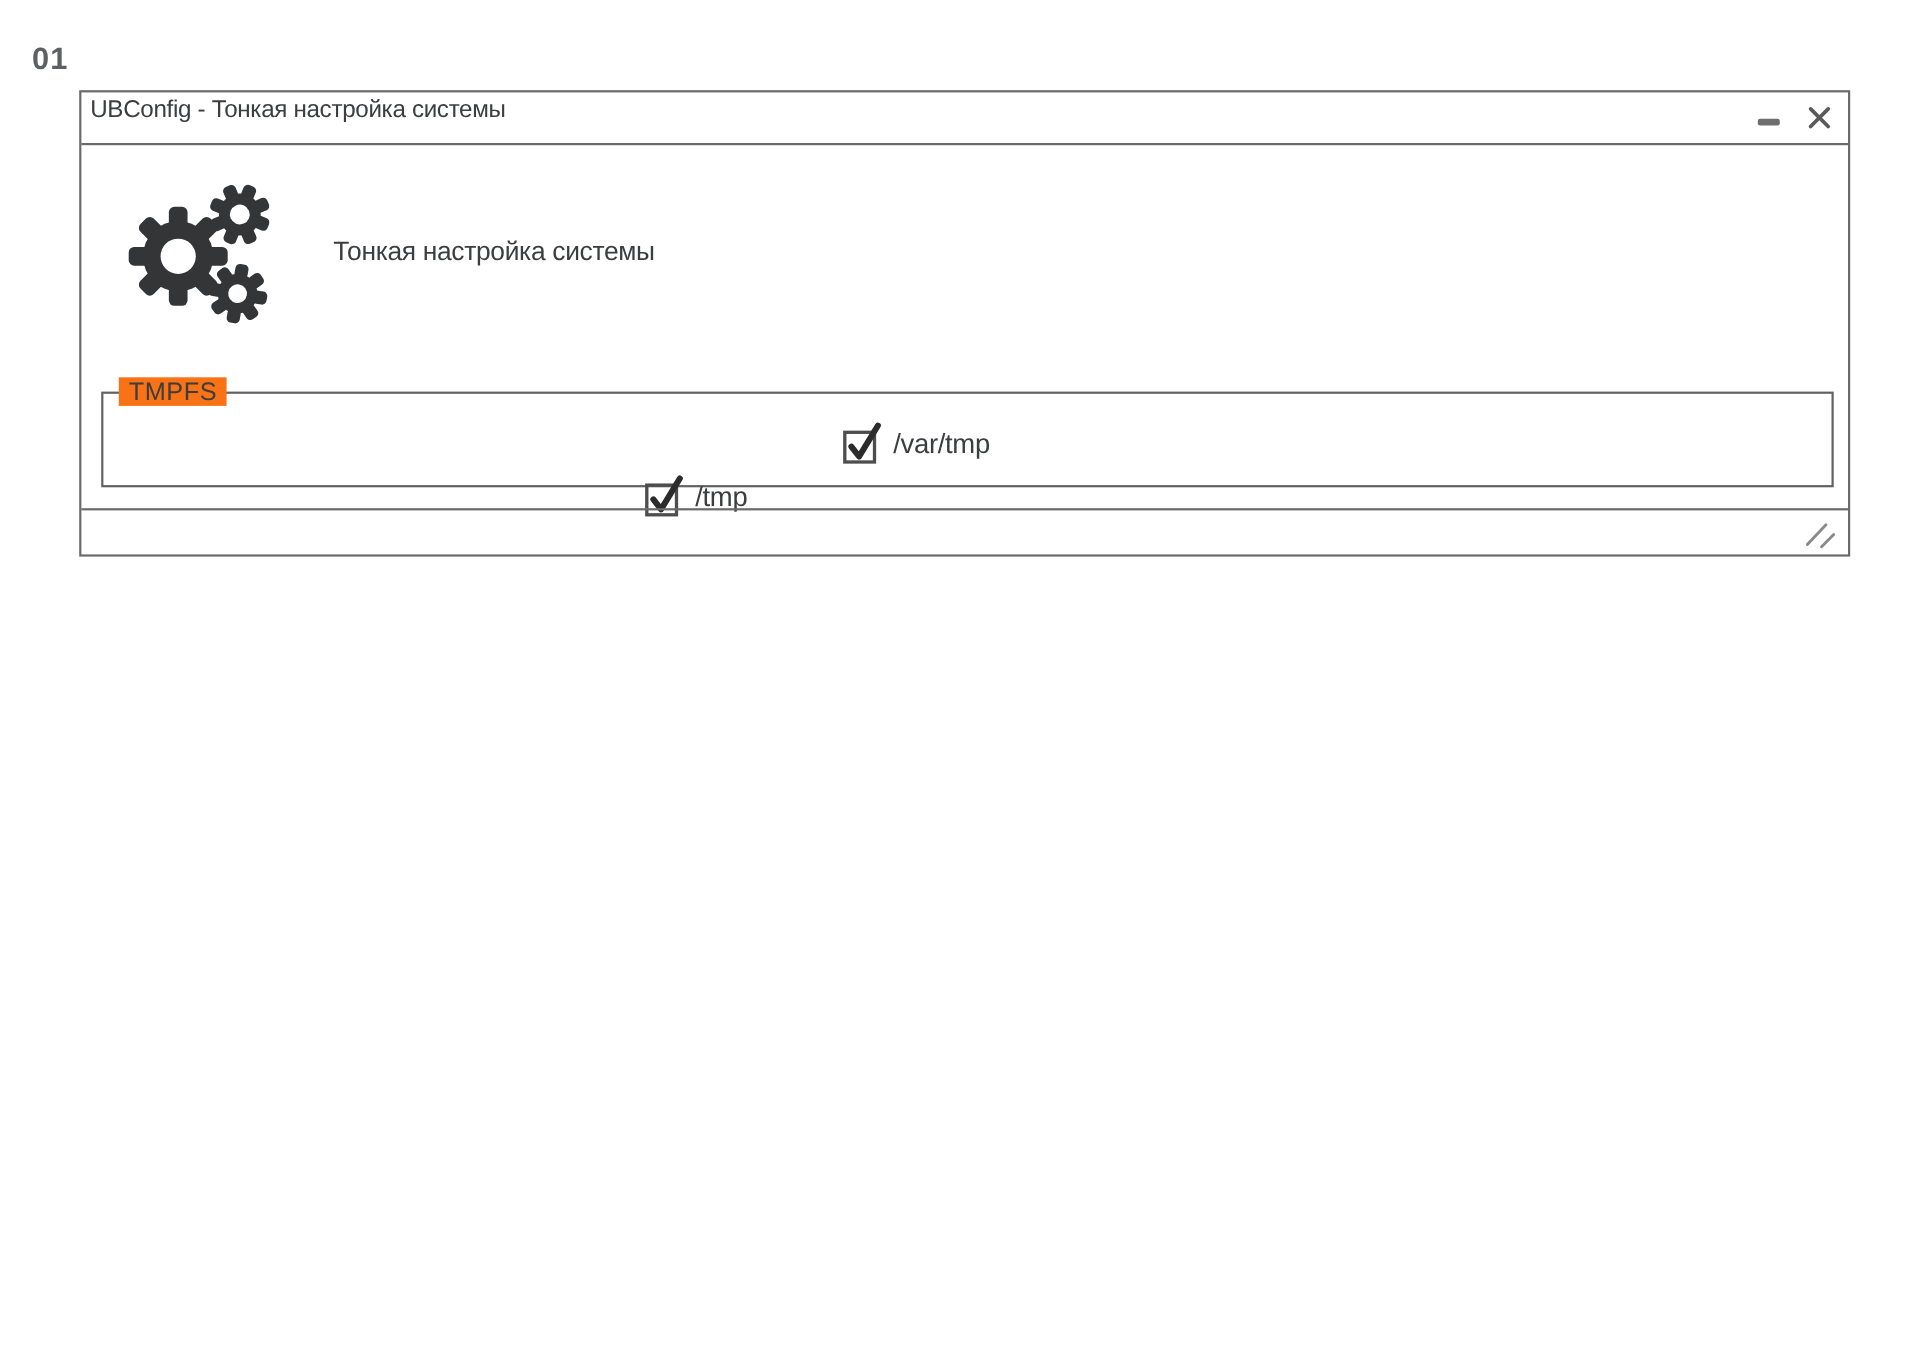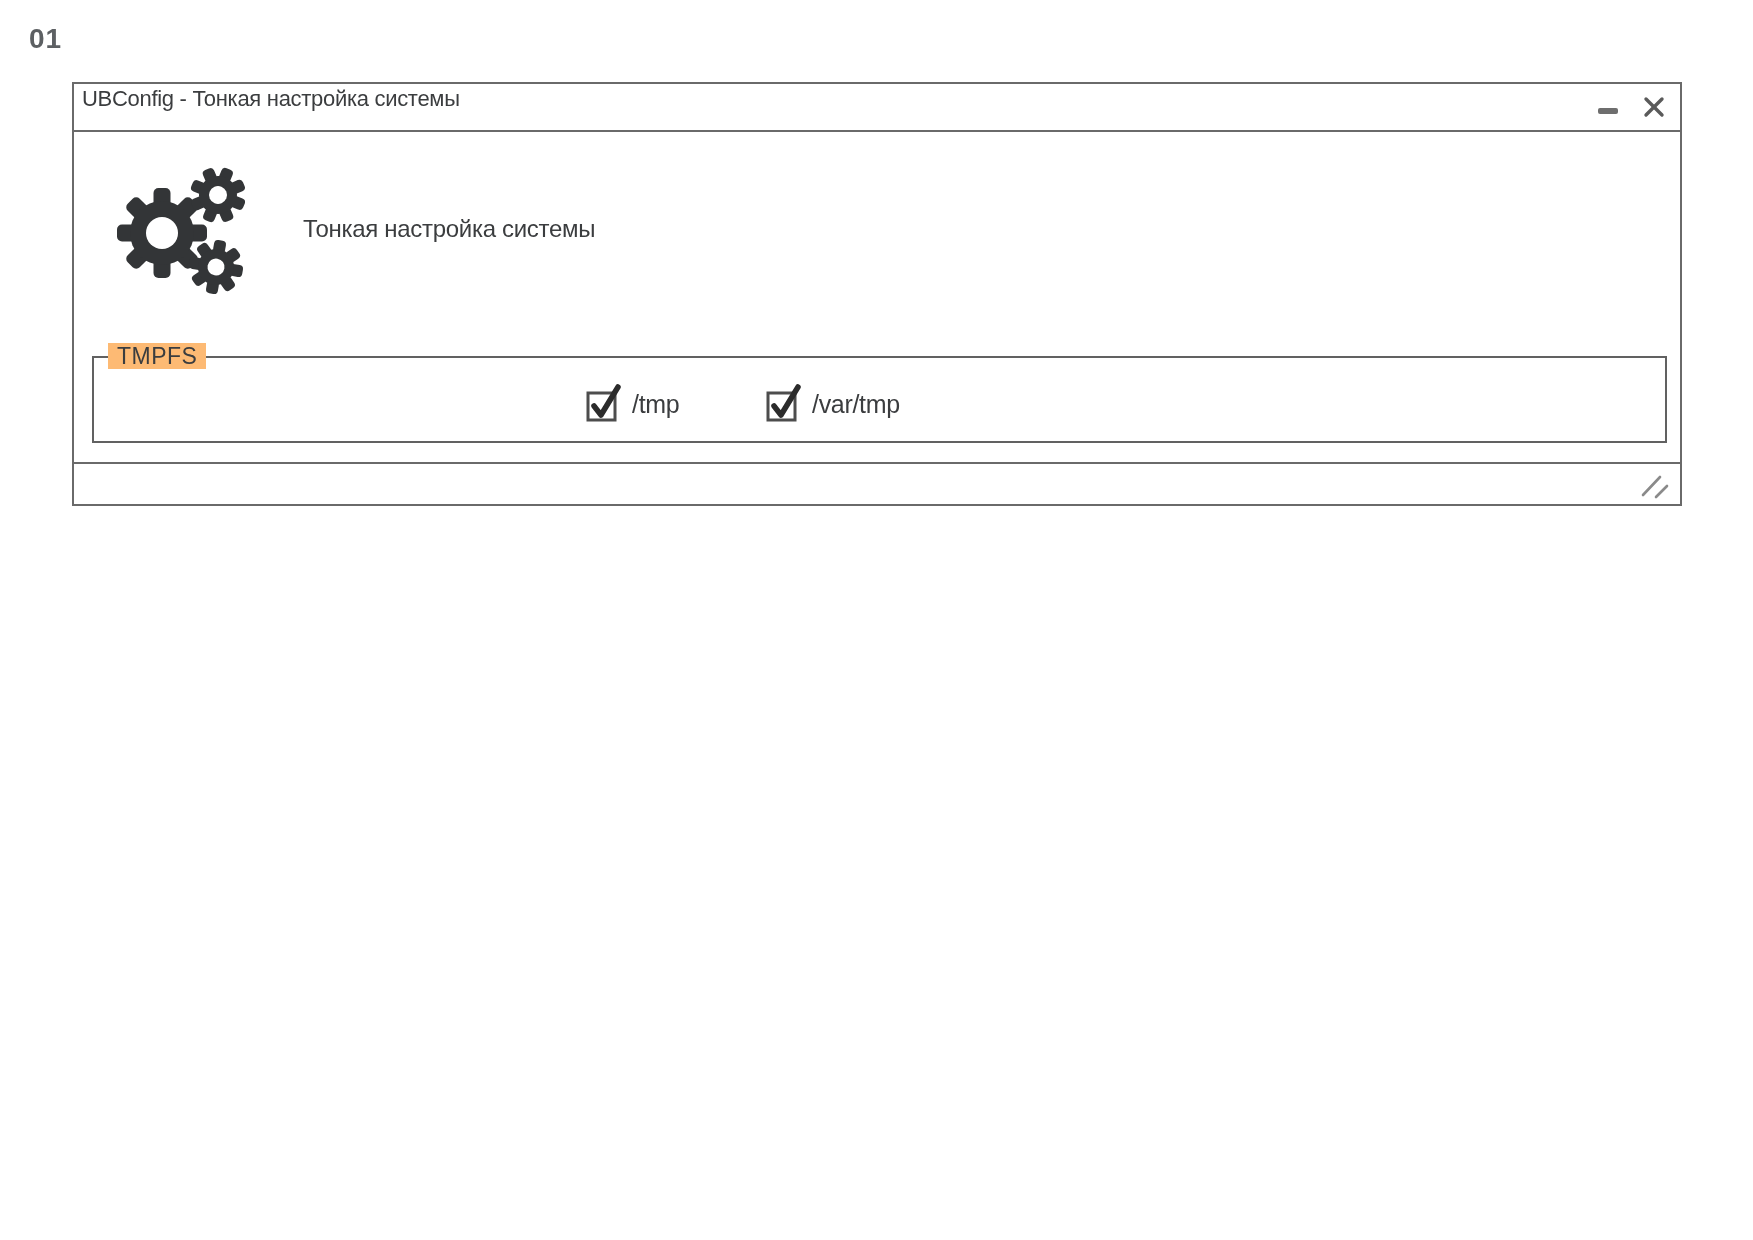--- a/index.html
+++ b/index.html
@@ -5,21 +5,21 @@
   * { margin: 0; padding: 0; box-sizing: border-box; }
   html, body {
     width: 1753px; height: 1240px;
     background: #ffffff;
     font-family: "Liberation Sans", sans-serif;
     overflow: hidden;
   }
   .canvas { position: relative; width: 1753px; height: 1240px; }
 
   .page-label {
-    position: absolute; left: 29px; top: 23px;
+    position: absolute; left: 29px; top: 38px;
     font-size: 28px; font-weight: bold; color: #5d6063;
     letter-spacing: 1px;
   }
 
   .window {
     position: absolute; left: 72px; top: 82px;
     width: 1610px; height: 424px;
     border: 2px solid #6a6a6a;
     background: #ffffff;
     display: flex; flex-direction: column;
@@ -61,35 +61,35 @@
     text-align: center;
   }
 
   .groupbox {
     position: absolute; left: 18px; top: 224px;
     width: 1575px; height: 87px;
     border: 2px solid #616161;
   }
   .groupbox-legend {
     position: absolute; left: 14px; top: -15px;
-    background: #fdba74; padding: 0 9px;
+    background: #f97316; padding: 0 9px;
     font-size: 23px; color: #3b3d3f; letter-spacing: 0.5px;
     line-height: 26px;
   }
   .gb-row-label {
     position: absolute; left: 7px; top: 30px;
     font-size: 24px; color: #3b3d3f; letter-spacing: -0.3px;
     white-space: nowrap;
   }
   .checkbox {
     position: absolute; top: 24px;
     display: flex; align-items: flex-end; gap: 10px;
     cursor: pointer;
   }
-  .checkbox.cb-1 { left: 492px; }
+  .checkbox.cb-1 { left: 492px; margin-top: 48px; }
   .checkbox.cb-2 { left: 624px; margin-left: 48px; }
   .cb-glyph { display: block; width: 36px; height: 40px; }
   .cb-glyph .check-mark { display: none; }
   .checkbox.checked .cb-glyph .check-mark { display: inline; }
   .cb-label {
     font-size: 25px; color: #3b3d3f; letter-spacing: -0.3px;
     padding-bottom: 3px; white-space: nowrap;
   }
 
   .statusbar {

